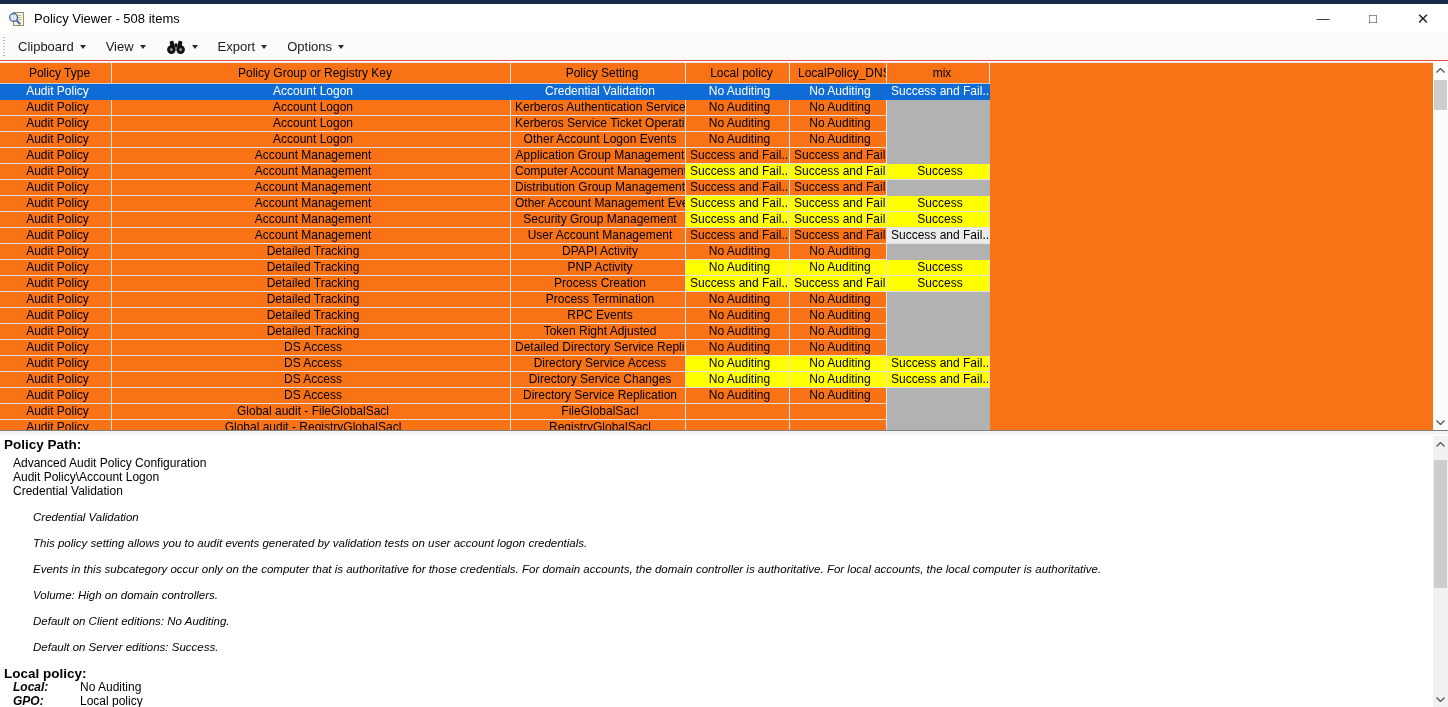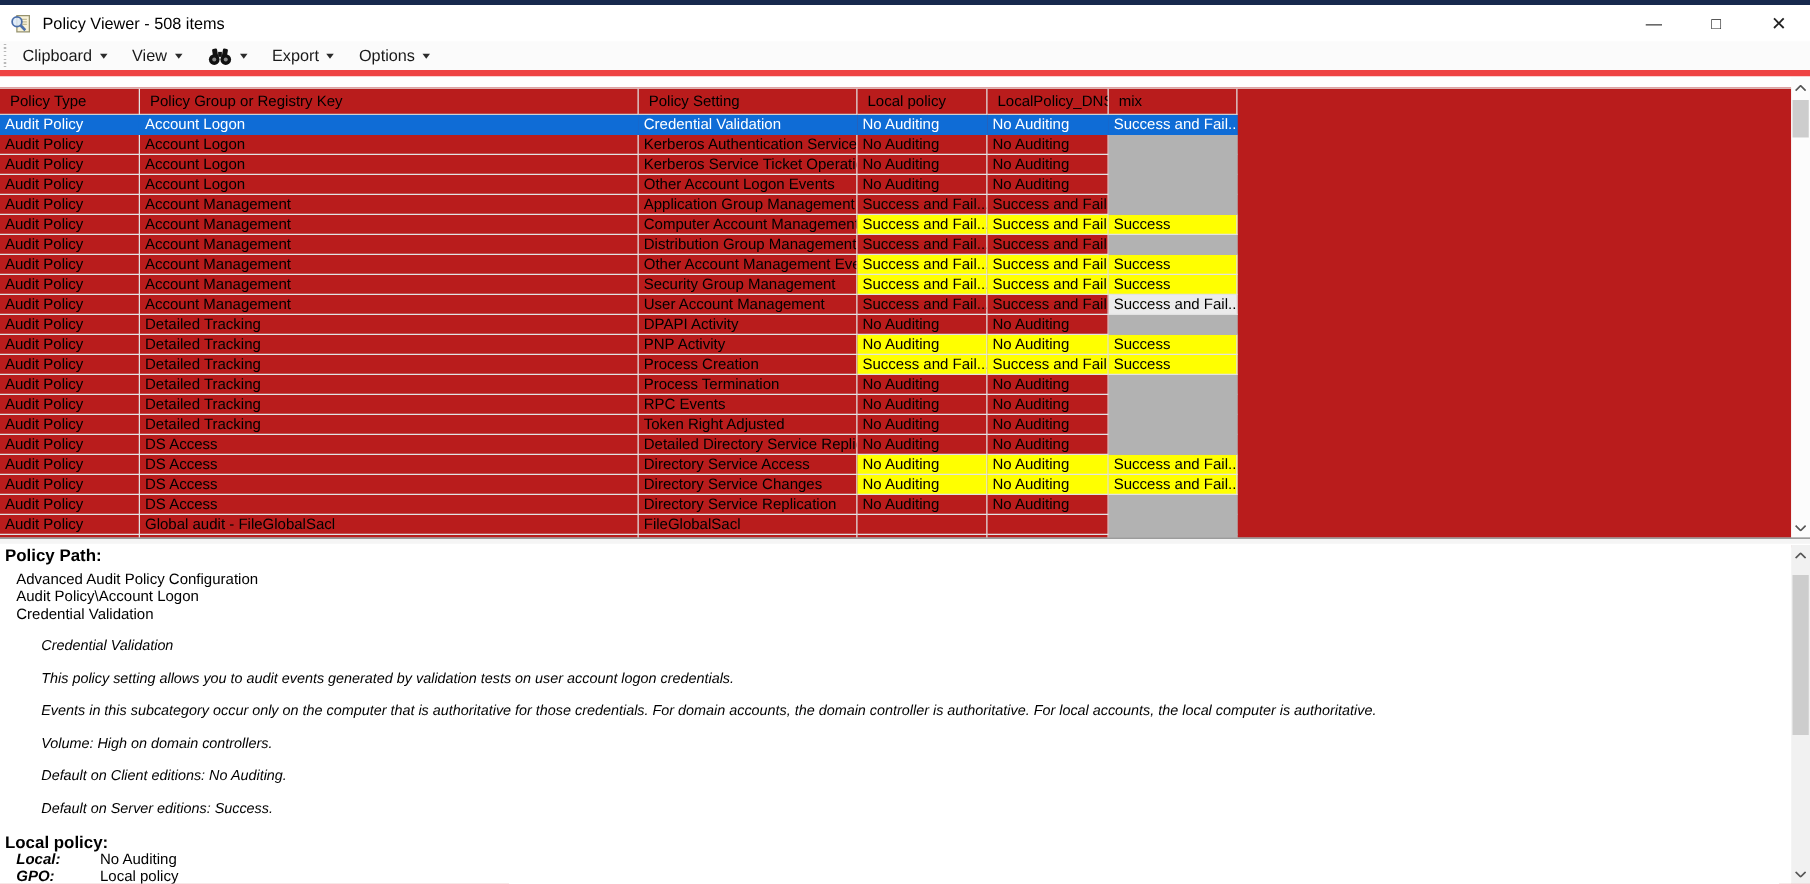--- a/index.html
+++ b/index.html
@@ -12,27 +12,27 @@
   }
   
   .top-strip { position: absolute; top: 0; left: 0; width: 1448px; height: 4px; background: var(--strip, #17294d); }
   .titlebar { position: absolute; top: 4px; left: 0; width: 1448px; height: 29px; background: #fff; display: flex; align-items: center; }
   .app-icon { margin-left: 8px; width: 18px; height: 16px; flex: 0 0 auto; }
   .title-text { margin-left: 8px; font-size: 13px; color: #000; }
   .win-controls { position: absolute; right: 0; top: 0; height: 29px; display: flex; }
   .win-btn { width: 50px; height: 29px; display: flex; align-items: center; justify-content: center; font-size: 13px; color: #222; background: transparent; border: none; font-family: "Liberation Sans", sans-serif; }
   .win-btn.close { font-size: 15px; }
   
-  .menubar { position: absolute; top: 33px; left: 0; width: 1448px; height: 28px; background: #fbfbfb; border-bottom: 5px solid #ef4444; display: flex; align-items: center; }
+  .menubar { position: absolute; top: 33px; left: 0; width: 1448px; height: 28px; background: #fbfbfb; border-bottom: 1px solid #ef4444; display: flex; align-items: center; }
   .grip { width: 2px; height: 20px; margin-left: 3px; background: repeating-linear-gradient(to bottom, #b8b8b8 0 1px, transparent 1px 3px); }
   .menu-item { display: inline-flex; align-items: center; gap: 6px; padding: 4px 7px; margin-left: 6px; font-size: 13px; color: #1a1a1a; cursor: default; }
   .caret { width: 0; height: 0; border-left: 3.5px solid transparent; border-right: 3.5px solid transparent; border-top: 4px solid #2b2b2b; }
   .binoc-svg { display: block; }
   
-  .table-area { position: absolute; top: 70px; left: 0; width: 1433px; height: 368px; background: #b91c1c; overflow: hidden; }
+  .table-area { position: absolute; top: 62px; left: 0; width: 1433px; height: 368px; background: #f97316; overflow: hidden; text-align: center; }
   .thead { display: flex; height: 22px; line-height: 21px; font-size: 12px; border-top: 1px solid #e6e6e6; }
   .hcell { overflow: hidden; white-space: nowrap; padding-left: 8px; border-right: 1px solid var(--grid, #e2e2e2); border-bottom: 1px solid #cfcfcf; }
   .trow { display: flex; height: 16px; line-height: 15px; font-size: 12px; }
   .tcell { overflow: hidden; white-space: nowrap; padding-left: 4px; border-right: 1px solid var(--grid, #e2e2e2); border-bottom: 1px solid var(--grid, #e2e2e2); }
   .c0 { width: 112px; } .c1 { width: 399px; } .c2 { width: 175px; }
   .c3 { width: 104px; } .c4 { width: 97px; } .c5 { width: 103px; }
   .yellow { background: var(--highlight, #ffff00); }
   .mix-gray { background: var(--mixgray, #b2b2b2); border-right-color: var(--mixgray, #b2b2b2) !important; border-bottom-color: var(--mixgray, #b2b2b2) !important; }
   .mix-light { background: var(--mixlight, #ebebeb); }
   .trow.sel .tcell { background: var(--selection, #0f6cd6); color: #fff; border-right-color: var(--selection, #0f6cd6); border-bottom-color: var(--selection, #0f6cd6); }

